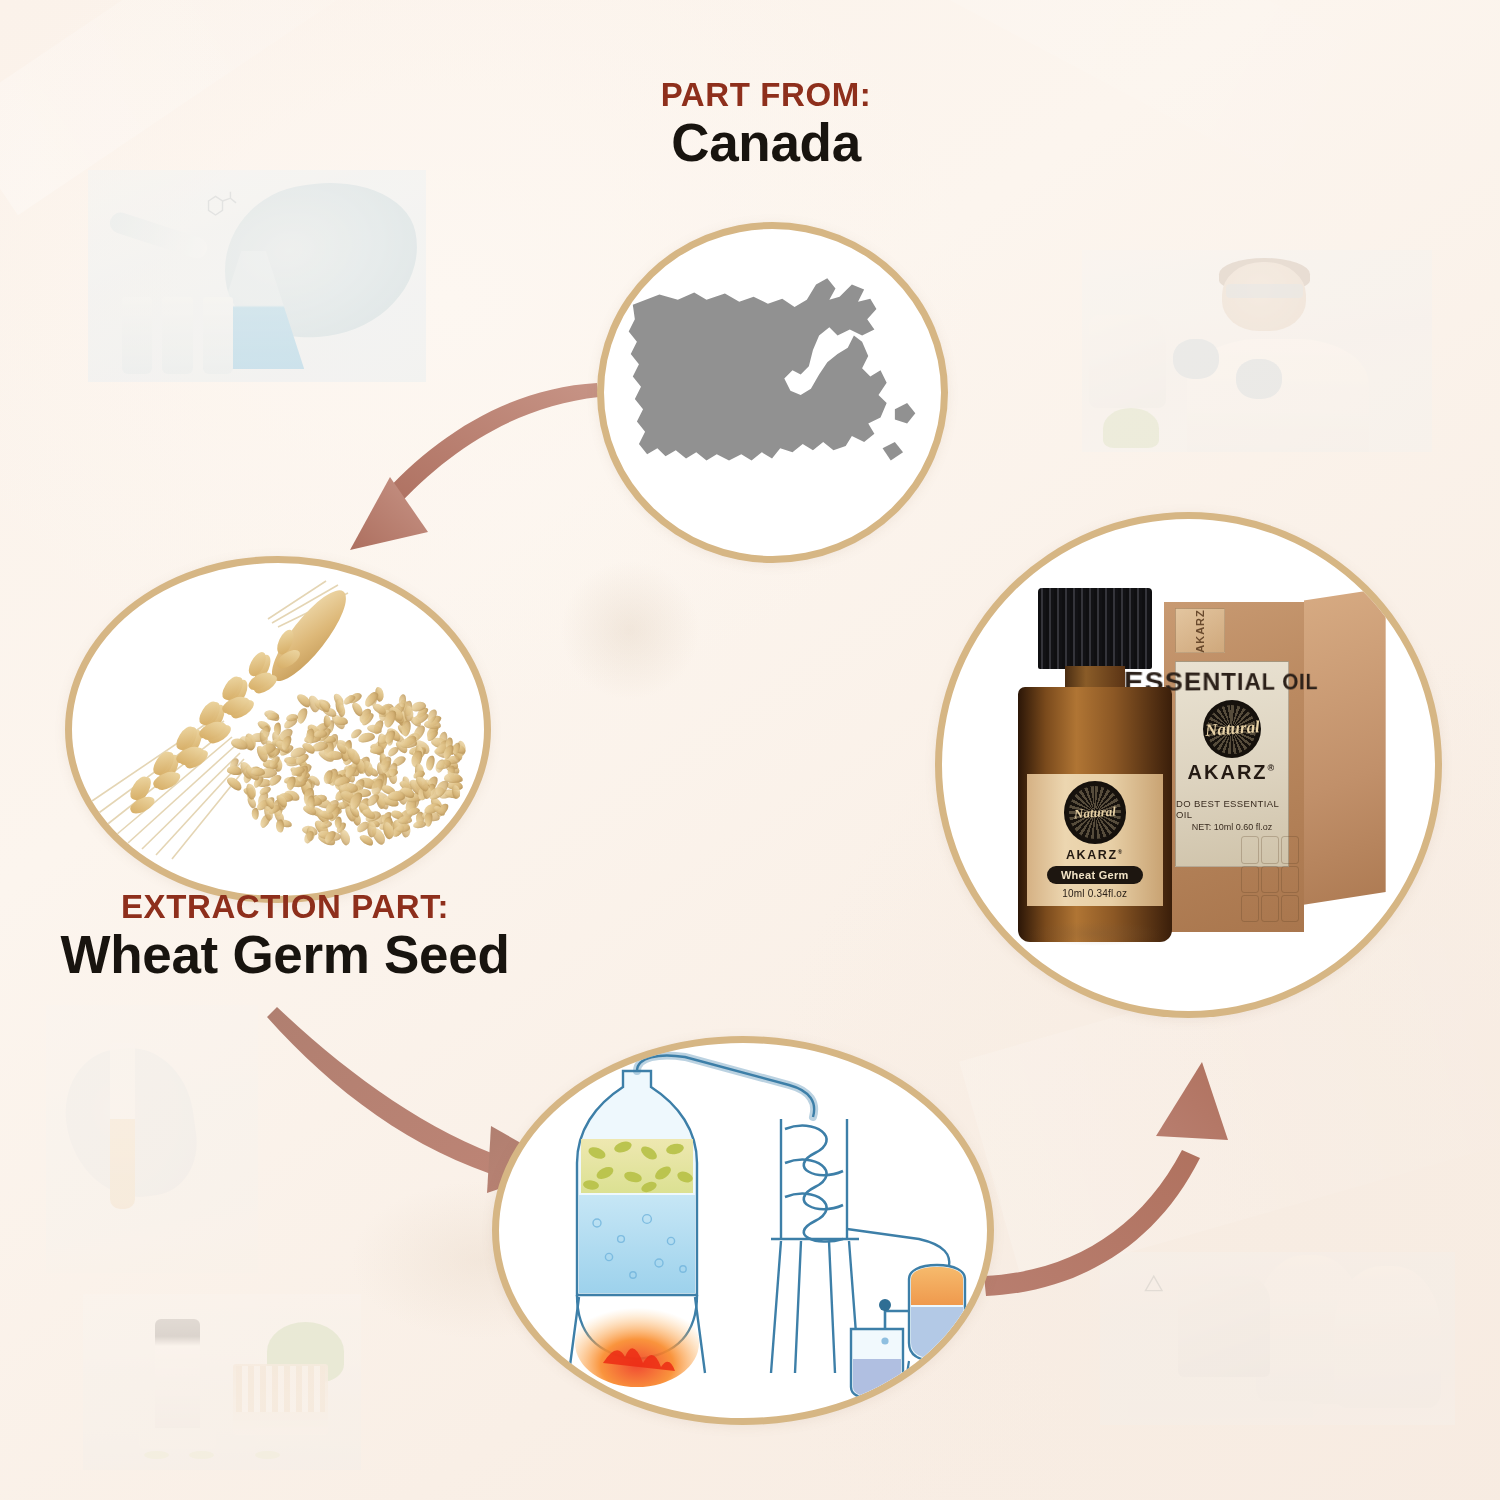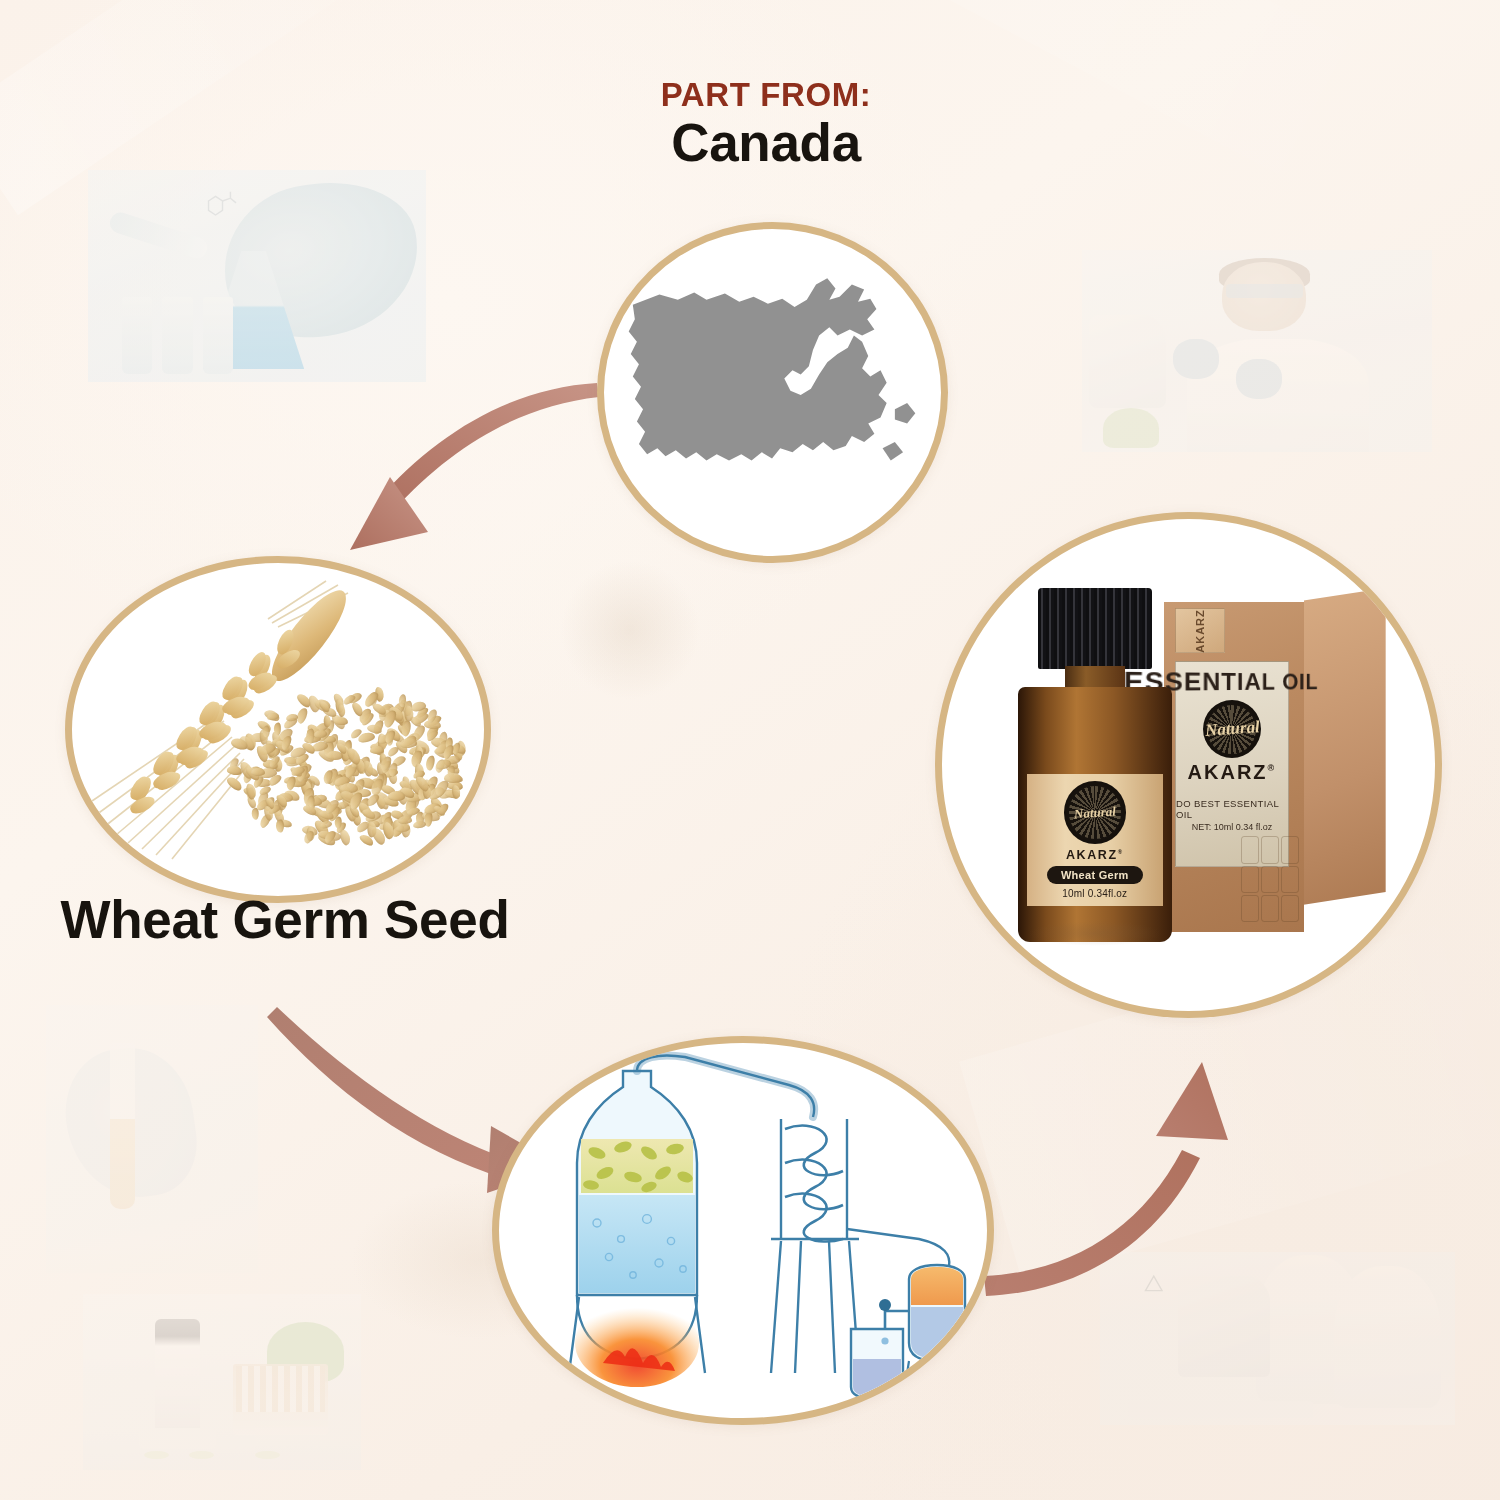--- a/index.html
+++ b/index.html
@@ -797,21 +797,21 @@
           <div class="label">
             <div class="eo-title">ESSENTIAL OIL</div>
             <div class="logo" style="width:52%;margin-top:4%;">
               <div class="leafring"></div>
               <span class="lt" style="font-size:17px;">Natural</span>
             </div>
             <div class="brand">
               <span>AKARZ</span><sup>®</sup>
             </div>
             <div class="tag">DO BEST ESSENTIAL OIL</div>
-            <div class="netline">NET: 10ml  0.34 fl.oz</div>
+            <div class="netline">NET: 10ml  0.60 fl.oz</div>
           </div>
           <div class="icongrid">
             <i></i>
             <i></i>
             <i></i>
             <i></i>
             <i></i>
             <i></i>
             <i></i>
             <i></i>
@@ -841,16 +841,17 @@
 
     </div>
   </div>
 
   <div class="txt" id="txt-origin">
     <div class="kicker">PART FROM:</div>
     <div class="value">Canada</div>
   </div>
 
   <div class="txt" id="txt-extract">
+    <div class="kicker">EXTRACTION PART:</div>
     <div class="value">Wheat Germ Seed</div>
   </div>
 
 </div>
 
 </body></html>

